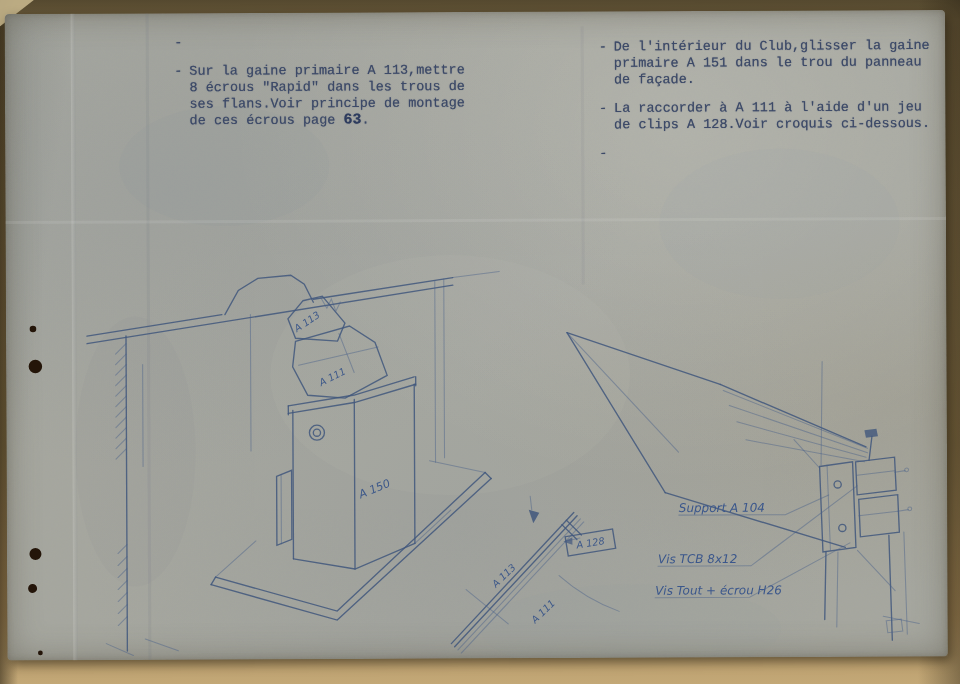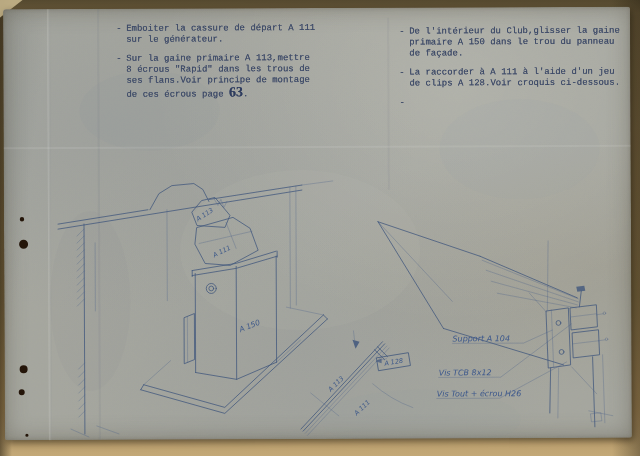--- a/index.html
+++ b/index.html
@@ -34,21 +34,21 @@
   .ink2{stroke:#48608a;stroke-width:.7;fill:none;stroke-linecap:round;opacity:.45;}
   .hw{font:italic 8px "DejaVu Sans", sans-serif;fill:#3b578c;}
   .hs{font:italic 6.5px "DejaVu Sans", sans-serif;fill:#3e598a;}
   .col{position:absolute;color:#3d4a68;font:9px/11px "Liberation Mono","DejaVu Sans Mono",monospace;text-shadow:0 0 .6px rgba(55,68,100,.75);}
   .col-left{left:113px;top:15px;width:230px;}
   .col-right{left:396px;top:19px;width:232px;}
   .item{display:flex;align-items:flex-start;}
   .item + .item{margin-top:8px;}
   .dash{width:10px;flex:0 0 10px;}
   .txt{white-space:pre-wrap;}
-  .pageref{font-family:Liberation Serif, serif;font-weight:700;font-size:14px;color:#2e3c5e;}
+  .pageref{font-family:Liberation Mono, monospace;font-weight:700;font-size:10px;color:#2e3c5e;}
   .stamp{position:absolute;left:560px;top:443px;font:600 12px "DejaVu Sans",sans-serif;color:#2e2a22;letter-spacing:1px;word-spacing:6px;margin-top:44px;}
 </style>
 </head>
 <body>
 
 <div class="stage">
   <div class="corner-scrap"></div>
 
   <div class="paper">
     <div class="crease v1"></div>
@@ -210,37 +210,35 @@
         <text class="hw" x="438" y="376">Vis TCB 8x12</text>
         <path class="ink2" d="M438,378 L500,378 L571,325"></path>
         <text class="hw" x="436" y="397">Vis Tout + écrou H26</text>
         <path class="ink2" d="M436,399 L499,399 L566,363"></path>
       </g>
     </svg>
 
     <div class="col col-left">
       <div class="item">
         <span class="dash">-</span>
-        <span class="txt">Emboiter la cassure de départ A 111
-sur le générateur.</span>
       </div>
       <div class="item">
         <span class="dash">-</span>
         <span class="txt"><span>Sur la gaine primaire A 113,mettre
 8 écrous "Rapid" dans les trous de
 ses flans.Voir principe de montage
 de ces écrous page </span><span class="pageref">63</span><span>.</span></span>
       </div>
     </div>
 
     <div class="col col-right">
       <div class="item">
         <span class="dash">-</span>
         <span class="txt">De l'intérieur du Club,glisser la gaine
-primaire A 150 dans le trou du panneau
+primaire A 151 dans le trou du panneau
 de façade.</span>
       </div>
       <div class="item">
         <span class="dash">-</span>
         <span class="txt">La raccorder à A 111 à l'aide d'un jeu
 de clips A 128.Voir croquis ci-dessous.</span>
       </div>
       <div class="item">
         <span class="dash">-</span>
       </div>

